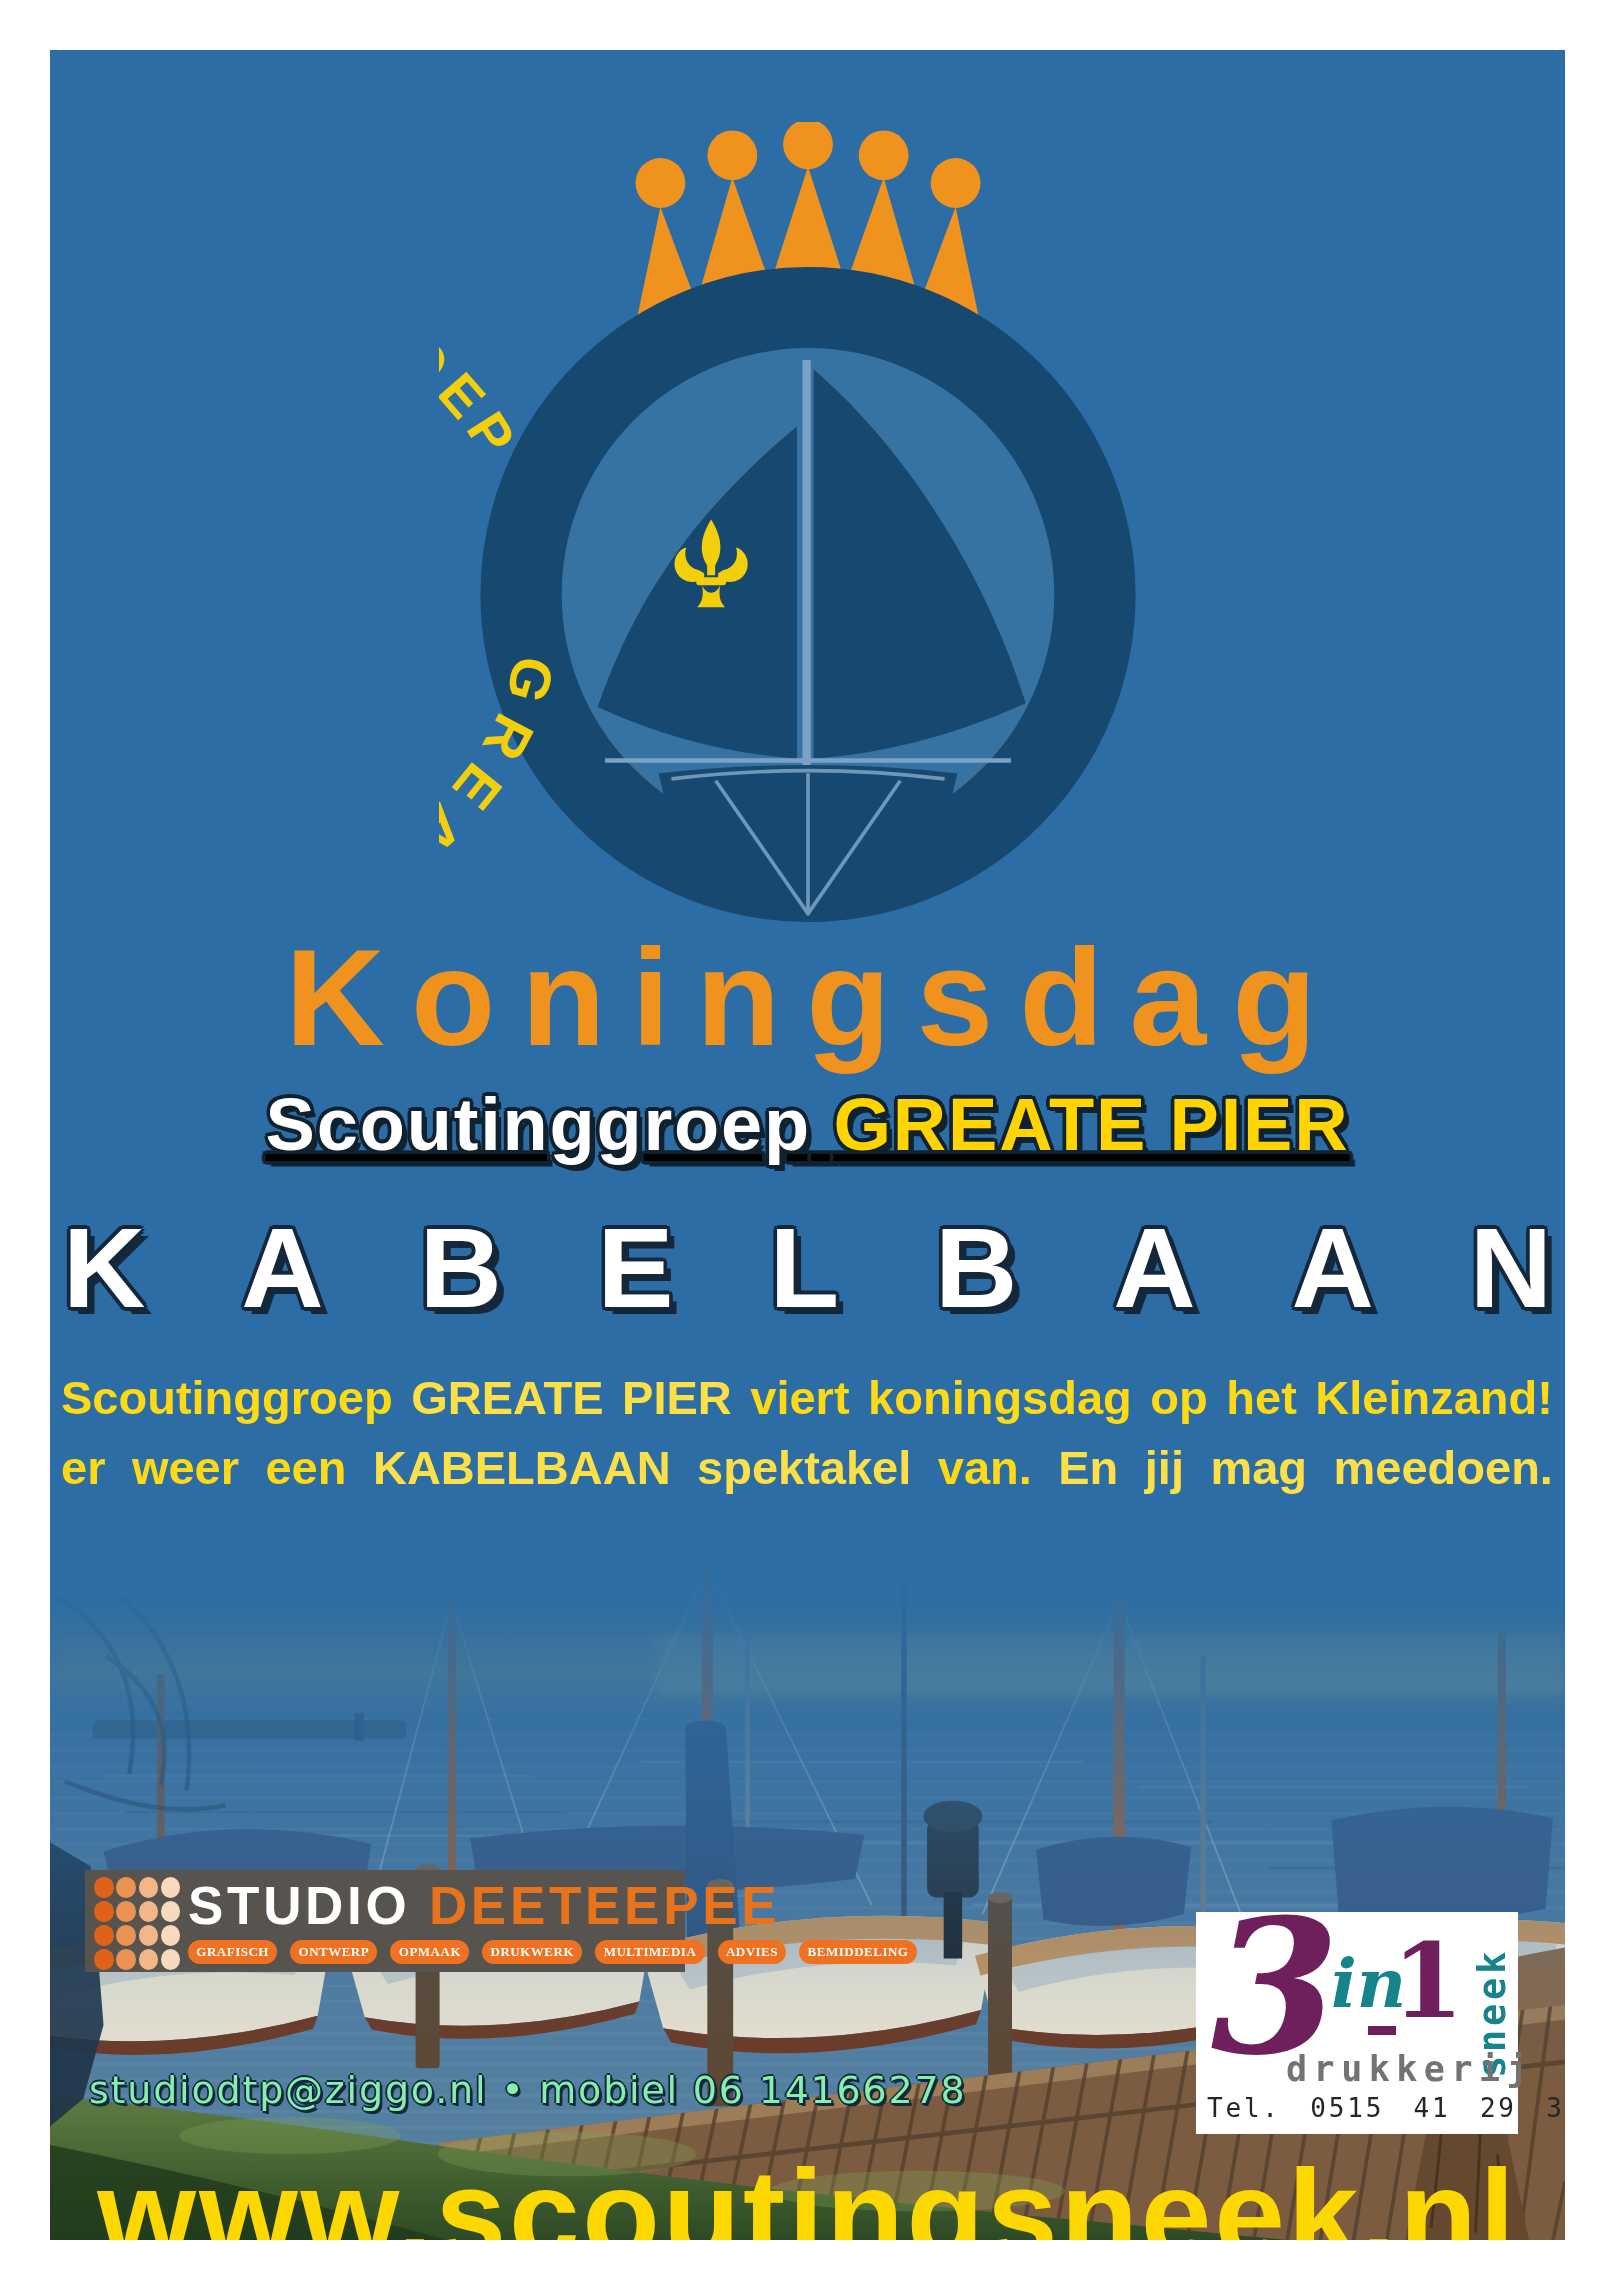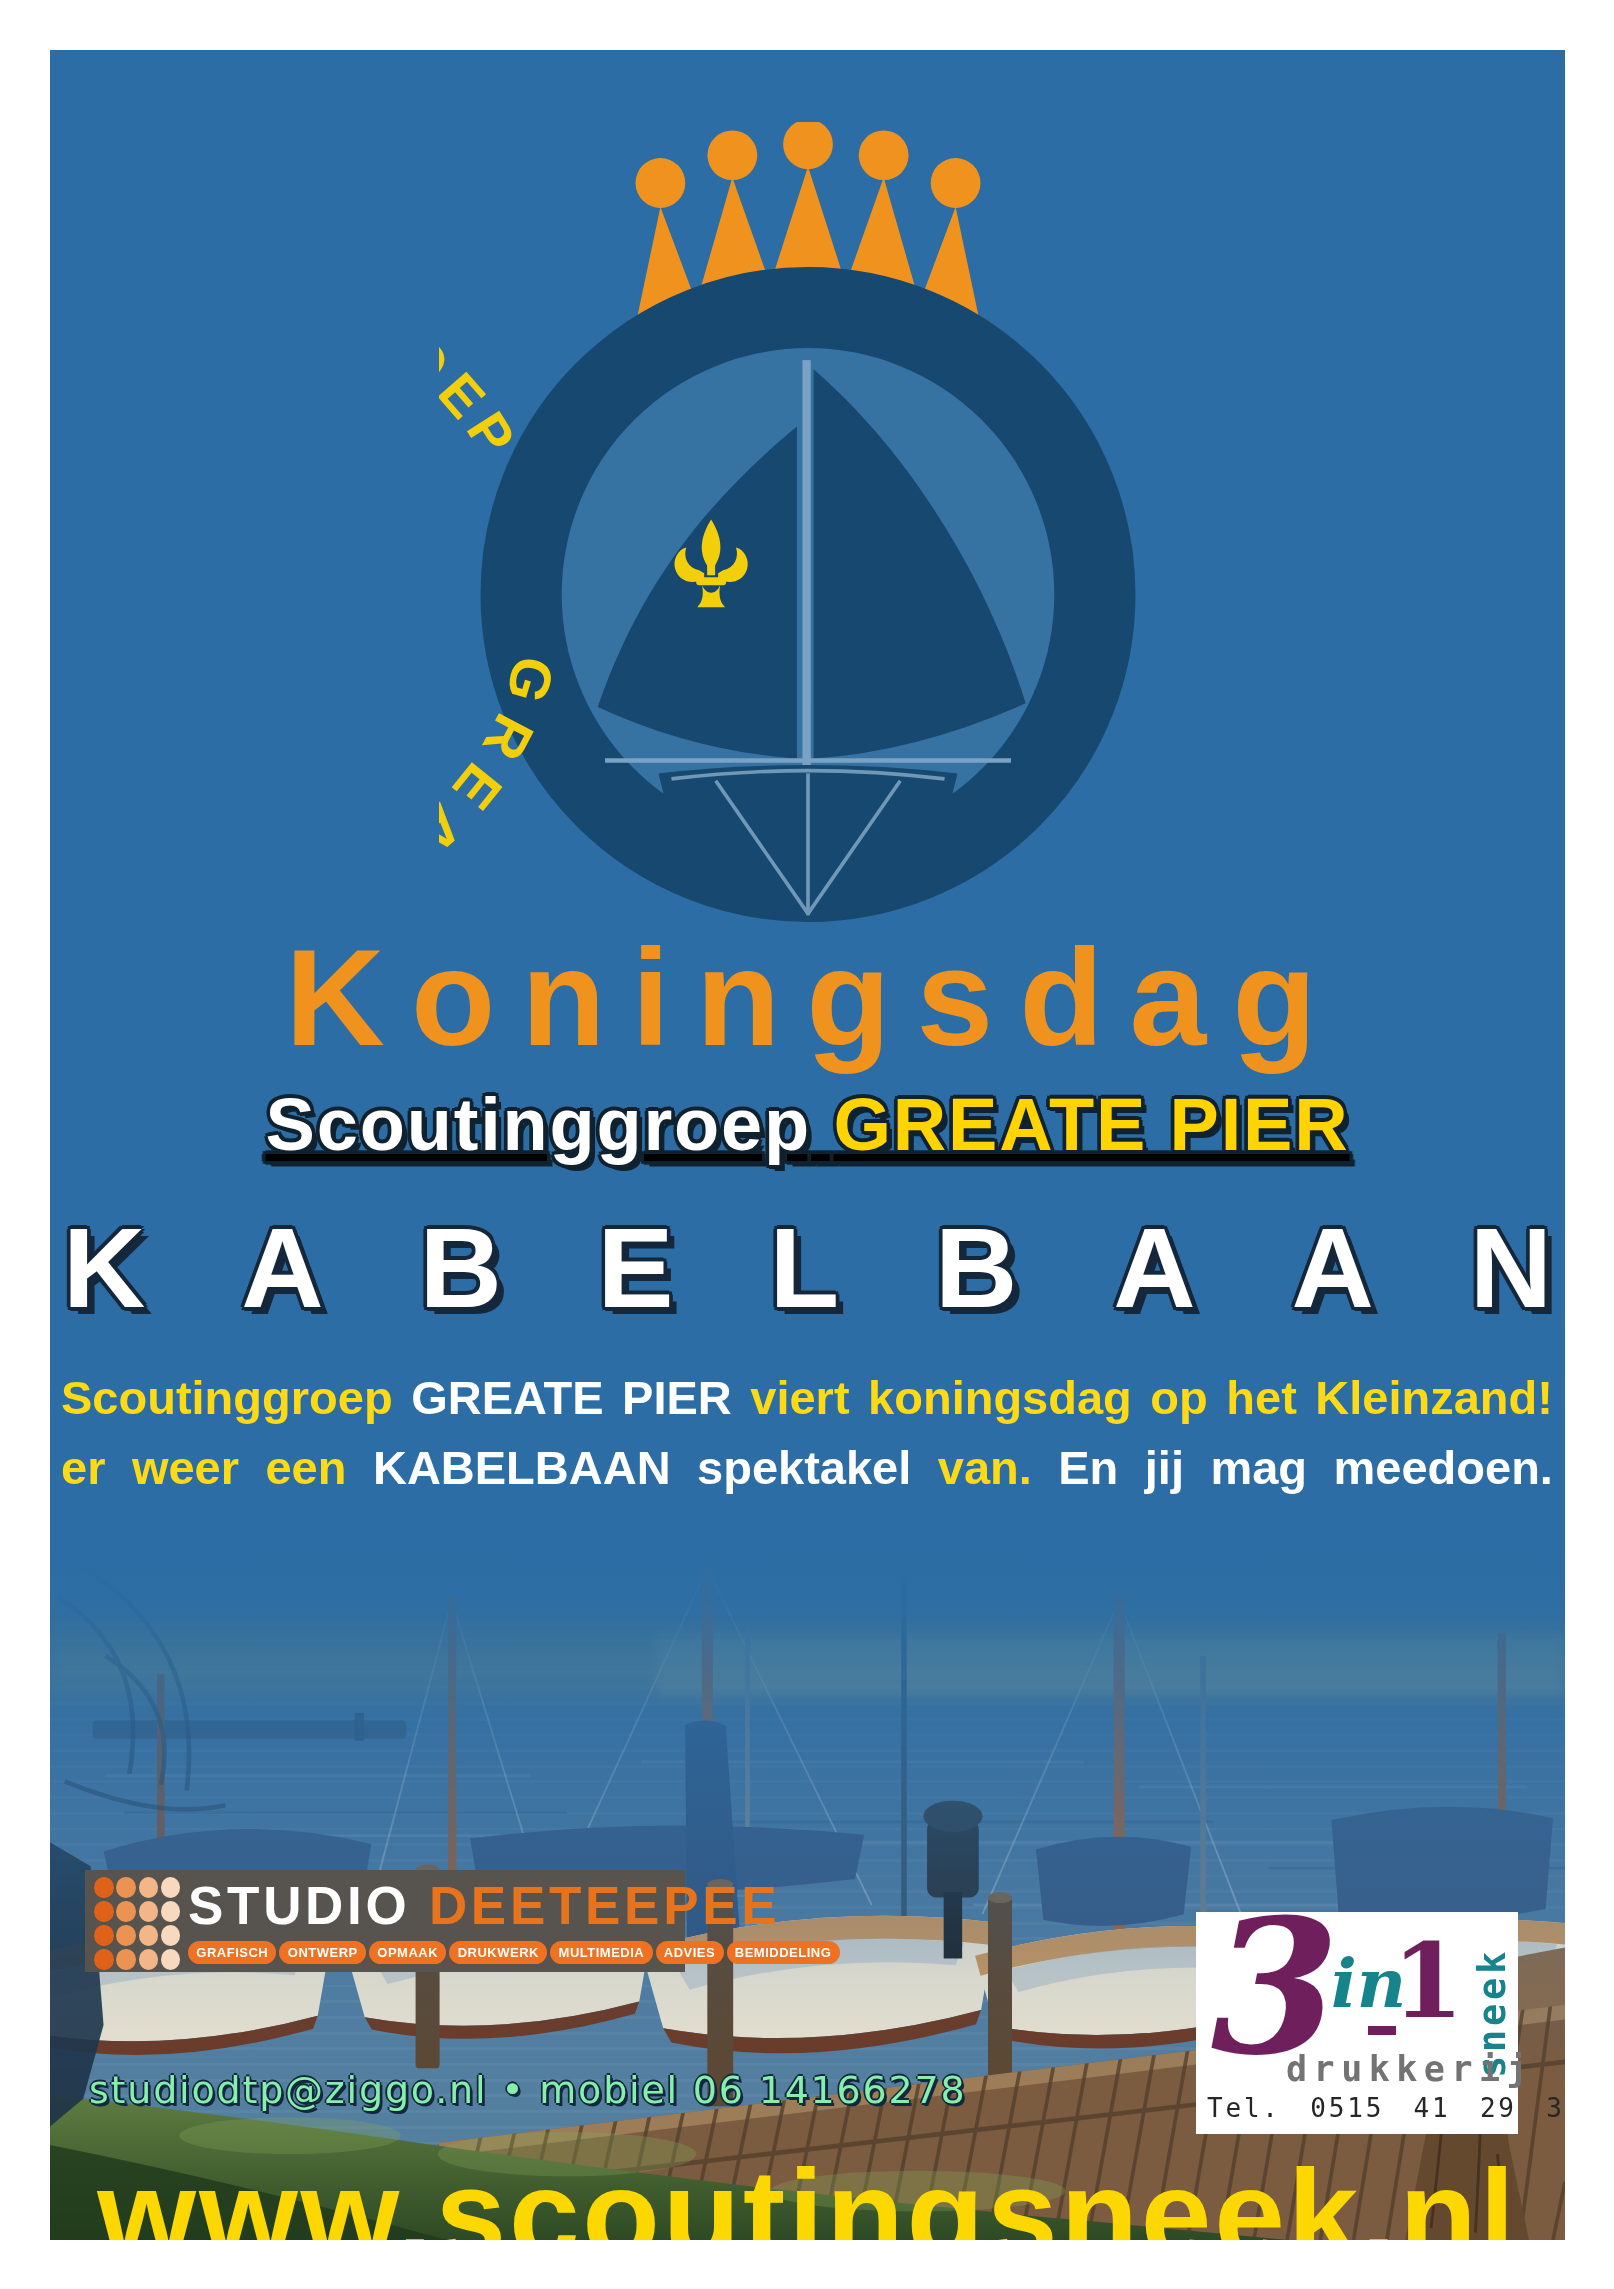--- a/index.html
+++ b/index.html
@@ -28,29 +28,29 @@
     text-shadow:-3.7px 0 0 #10222f,3.7px 0 0 #10222f,0 -3.7px 0 #10222f,0 3.7px 0 #10222f,-2.8px -2.8px 0 #10222f,2.8px 2.8px 0 #10222f,-2.8px 2.8px 0 #10222f,2.8px -2.8px 0 #10222f,5.5px 5.5px 0 #10222f;text-decoration:underline;}
   .subtitle .st-white{color:#ffffff;}
   .subtitle .st-yellow{color:#ffd400;}
   .headline{position:absolute;left:13px;top:1161px;width:1489px;display:flex;justify-content:space-between;
     font-size:114px;font-weight:bold;color:#ffffff;line-height:1;
     text-shadow:-3.7px 0 0 #15273a,3.7px 0 0 #15273a,0 -3.7px 0 #15273a,0 3.7px 0 #15273a,-2.8px -2.8px 0 #15273a,2.8px 2.8px 0 #15273a,-2.8px 2.8px 0 #15273a,2.8px -2.8px 0 #15273a,7.4px 7.4px 0 #15273a;}
 
   
   .bodytext{position:absolute;left:11px;top:1322px;width:1492px;font-weight:bold;font-size:47px;}
   .bodytext .bline{display:flex;justify-content:space-between;line-height:52px;margin-bottom:17.5px;white-space:nowrap;}
-  .wy{color:#fdda15;} .wo{color:#ffffff;}
+  .wy{color:#fdda15;} .wo{color:#fde047;}
 
   
   .studio{position:absolute;left:35px;top:1820px;width:600px;height:102px;background:#57534e;}
   .dots{position:absolute;left:9.2px;top:7.4px;display:grid;grid-template-columns:repeat(4,19.4px);grid-auto-rows:21px;gap:2.8px;}
   .dot{width:19.4px;height:21px;border-radius:50%;}
   .studio-title{position:absolute;left:103px;top:9.2px;font-size:53px;font-weight:bold;letter-spacing:3.7px;white-space:nowrap;line-height:1;}
   .studio-title .sw{color:#ffffff;} .studio-title .so{color:#e8731d;}
-  .tags{position:absolute;left:103px;bottom:8.3px;display:flex;gap:3px;}
+  .tags{position:absolute;left:103px;bottom:8.3px;display:flex;gap:13px;font-family:Liberation Serif, serif;}
   .tag{background:#ee7222;color:#ffffff;font-size:13px;font-weight:bold;padding:3.7px 8.3px;border-radius:12px;white-space:nowrap;letter-spacing:0.5px;}
   .studio-contact{position:absolute;left:39px;top:2018px;color:#86efac;font-size:38px;letter-spacing:1.8px;white-space:nowrap;font-family:"DejaVu Sans",sans-serif;
     text-shadow:-1.8px 0 0 #13283c,1.8px 0 0 #13283c,0 -1.8px 0 #13283c,0 1.8px 0 #13283c,2.8px 2.8px 0 #13283c;}
 
   
   .print3{position:absolute;left:1146px;top:1862px;width:322px;height:222px;background:#ffffff;}
   .p3-three{position:absolute;left:14.8px;top:-16.6px;font-family:"DejaVu Serif",serif;font-style:italic;font-weight:bold;font-size:185px;color:#6f1f5c;line-height:1;}
   .p3-underscore{position:absolute;left:172px;top:114px;width:28px;height:9.2px;background:#6f1f5c;}
   .p3-in{position:absolute;left:135px;top:37px;font-family:"DejaVu Serif",serif;font-style:italic;font-weight:bold;font-size:68px;color:#17838a;line-height:1;}
   .p3-one{position:absolute;left:196px;top:16.6px;font-family:"DejaVu Serif",serif;font-weight:bold;font-size:103px;color:#6f1f5c;line-height:1;}

